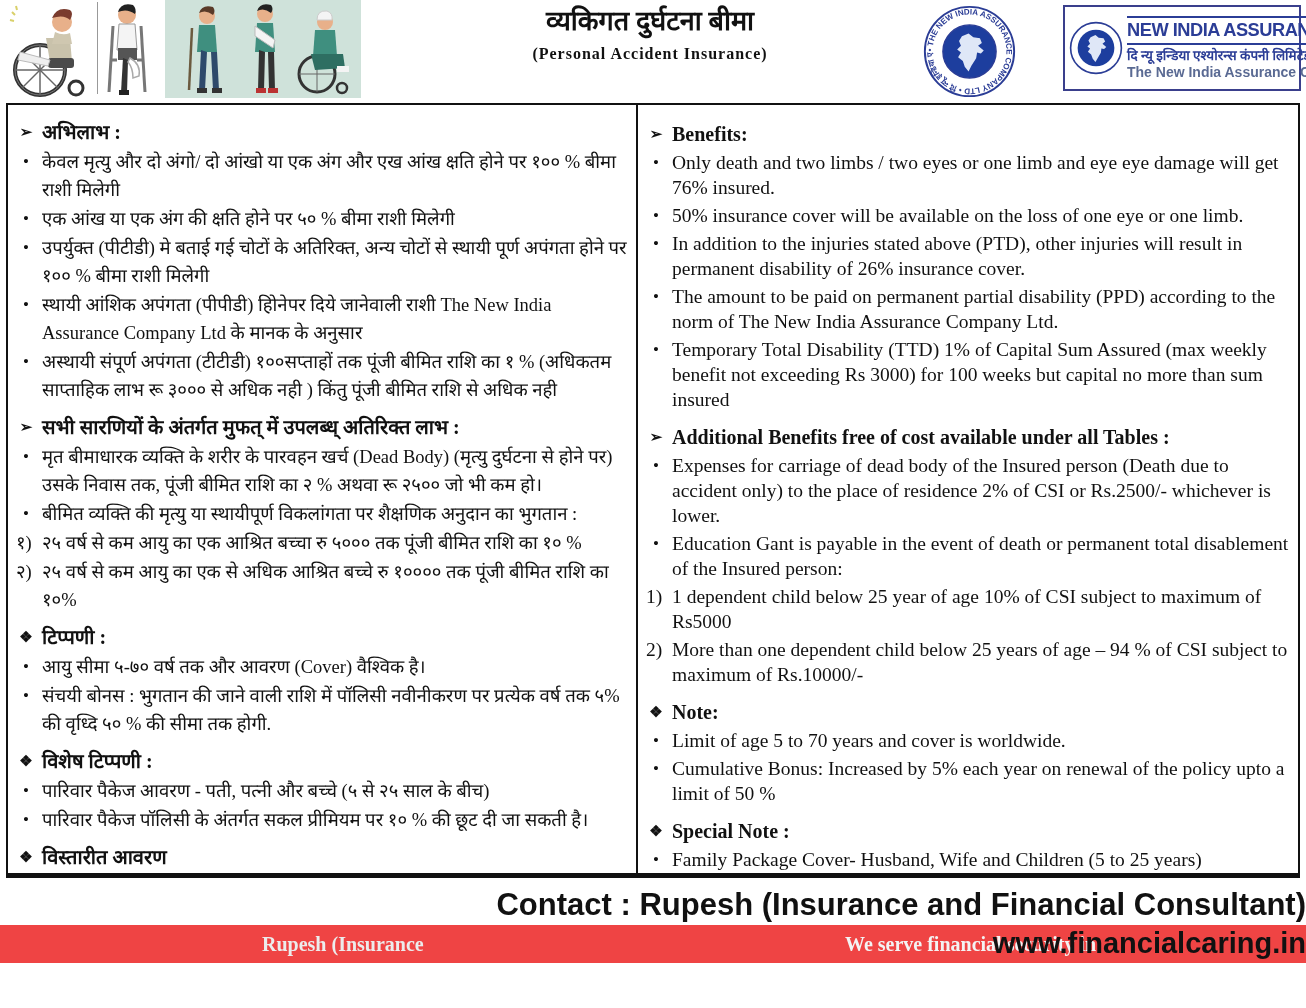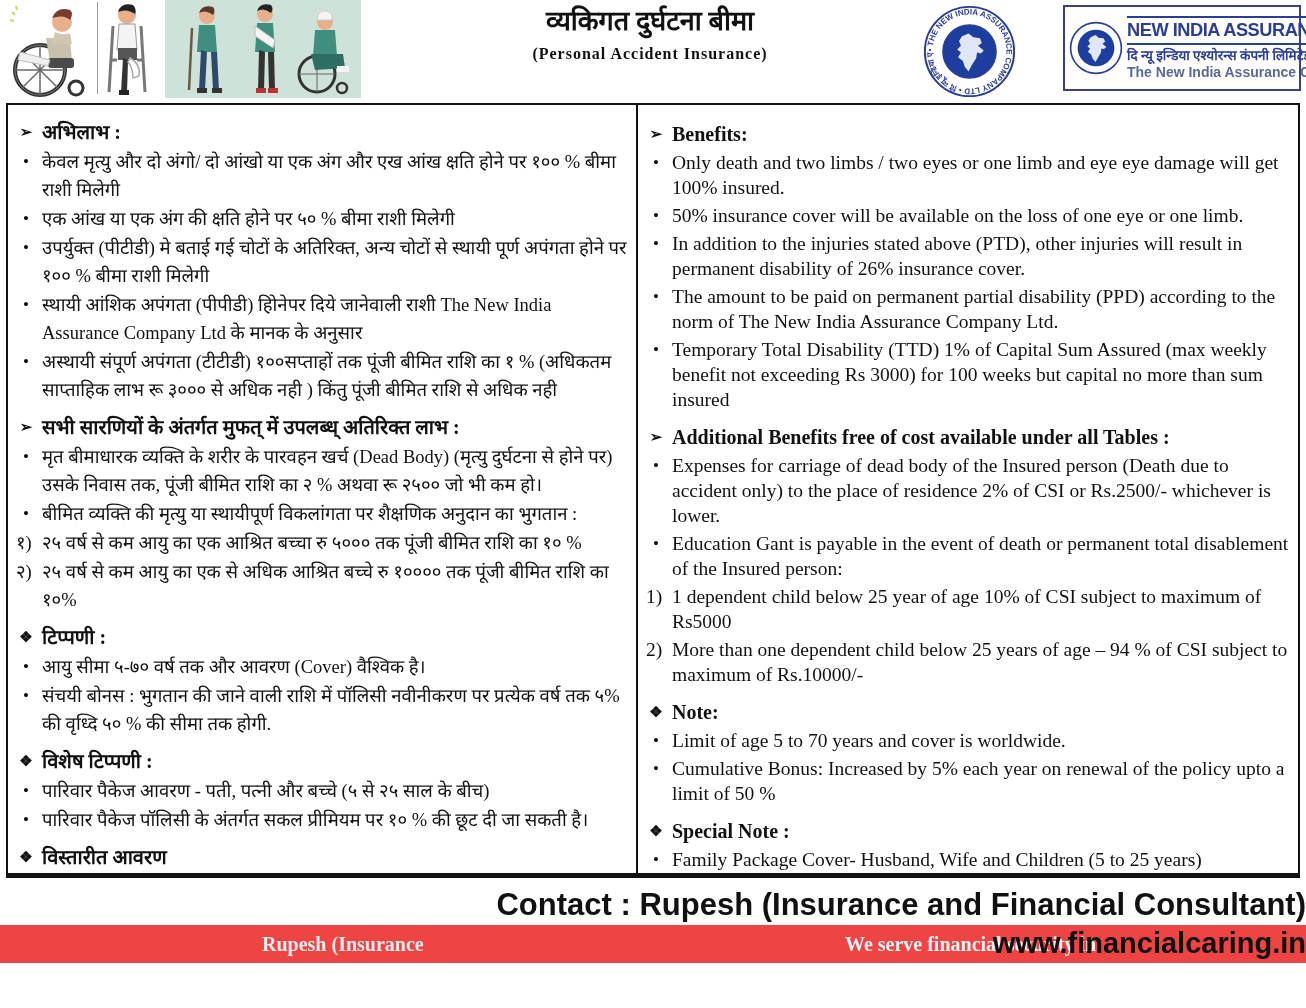--- a/index.html
+++ b/index.html
@@ -265,21 +265,21 @@
 
     <div class="col col-right">
 
         <div class="row row-h">
           <span class="marker">➢</span>
           <span class="text">Benefits:</span>
         </div>
 
         <div class="row row-b">
           <span class="marker">•</span>
-          <span class="text">Only death and two limbs / two eyes or one limb and eye eye damage will get 100% insured.</span>
+          <span class="text">Only death and two limbs / two eyes or one limb and eye eye damage will get 76% insured.</span>
         </div>
 
         <div class="row row-b">
           <span class="marker">•</span>
           <span class="text">50% insurance cover will be available on the loss of one eye or one limb.</span>
         </div>
 
         <div class="row row-b">
           <span class="marker">•</span>
           <span class="text">In addition to the injuries stated above (PTD), other injuries will result in permanent disability of 26% insurance cover.</span>

